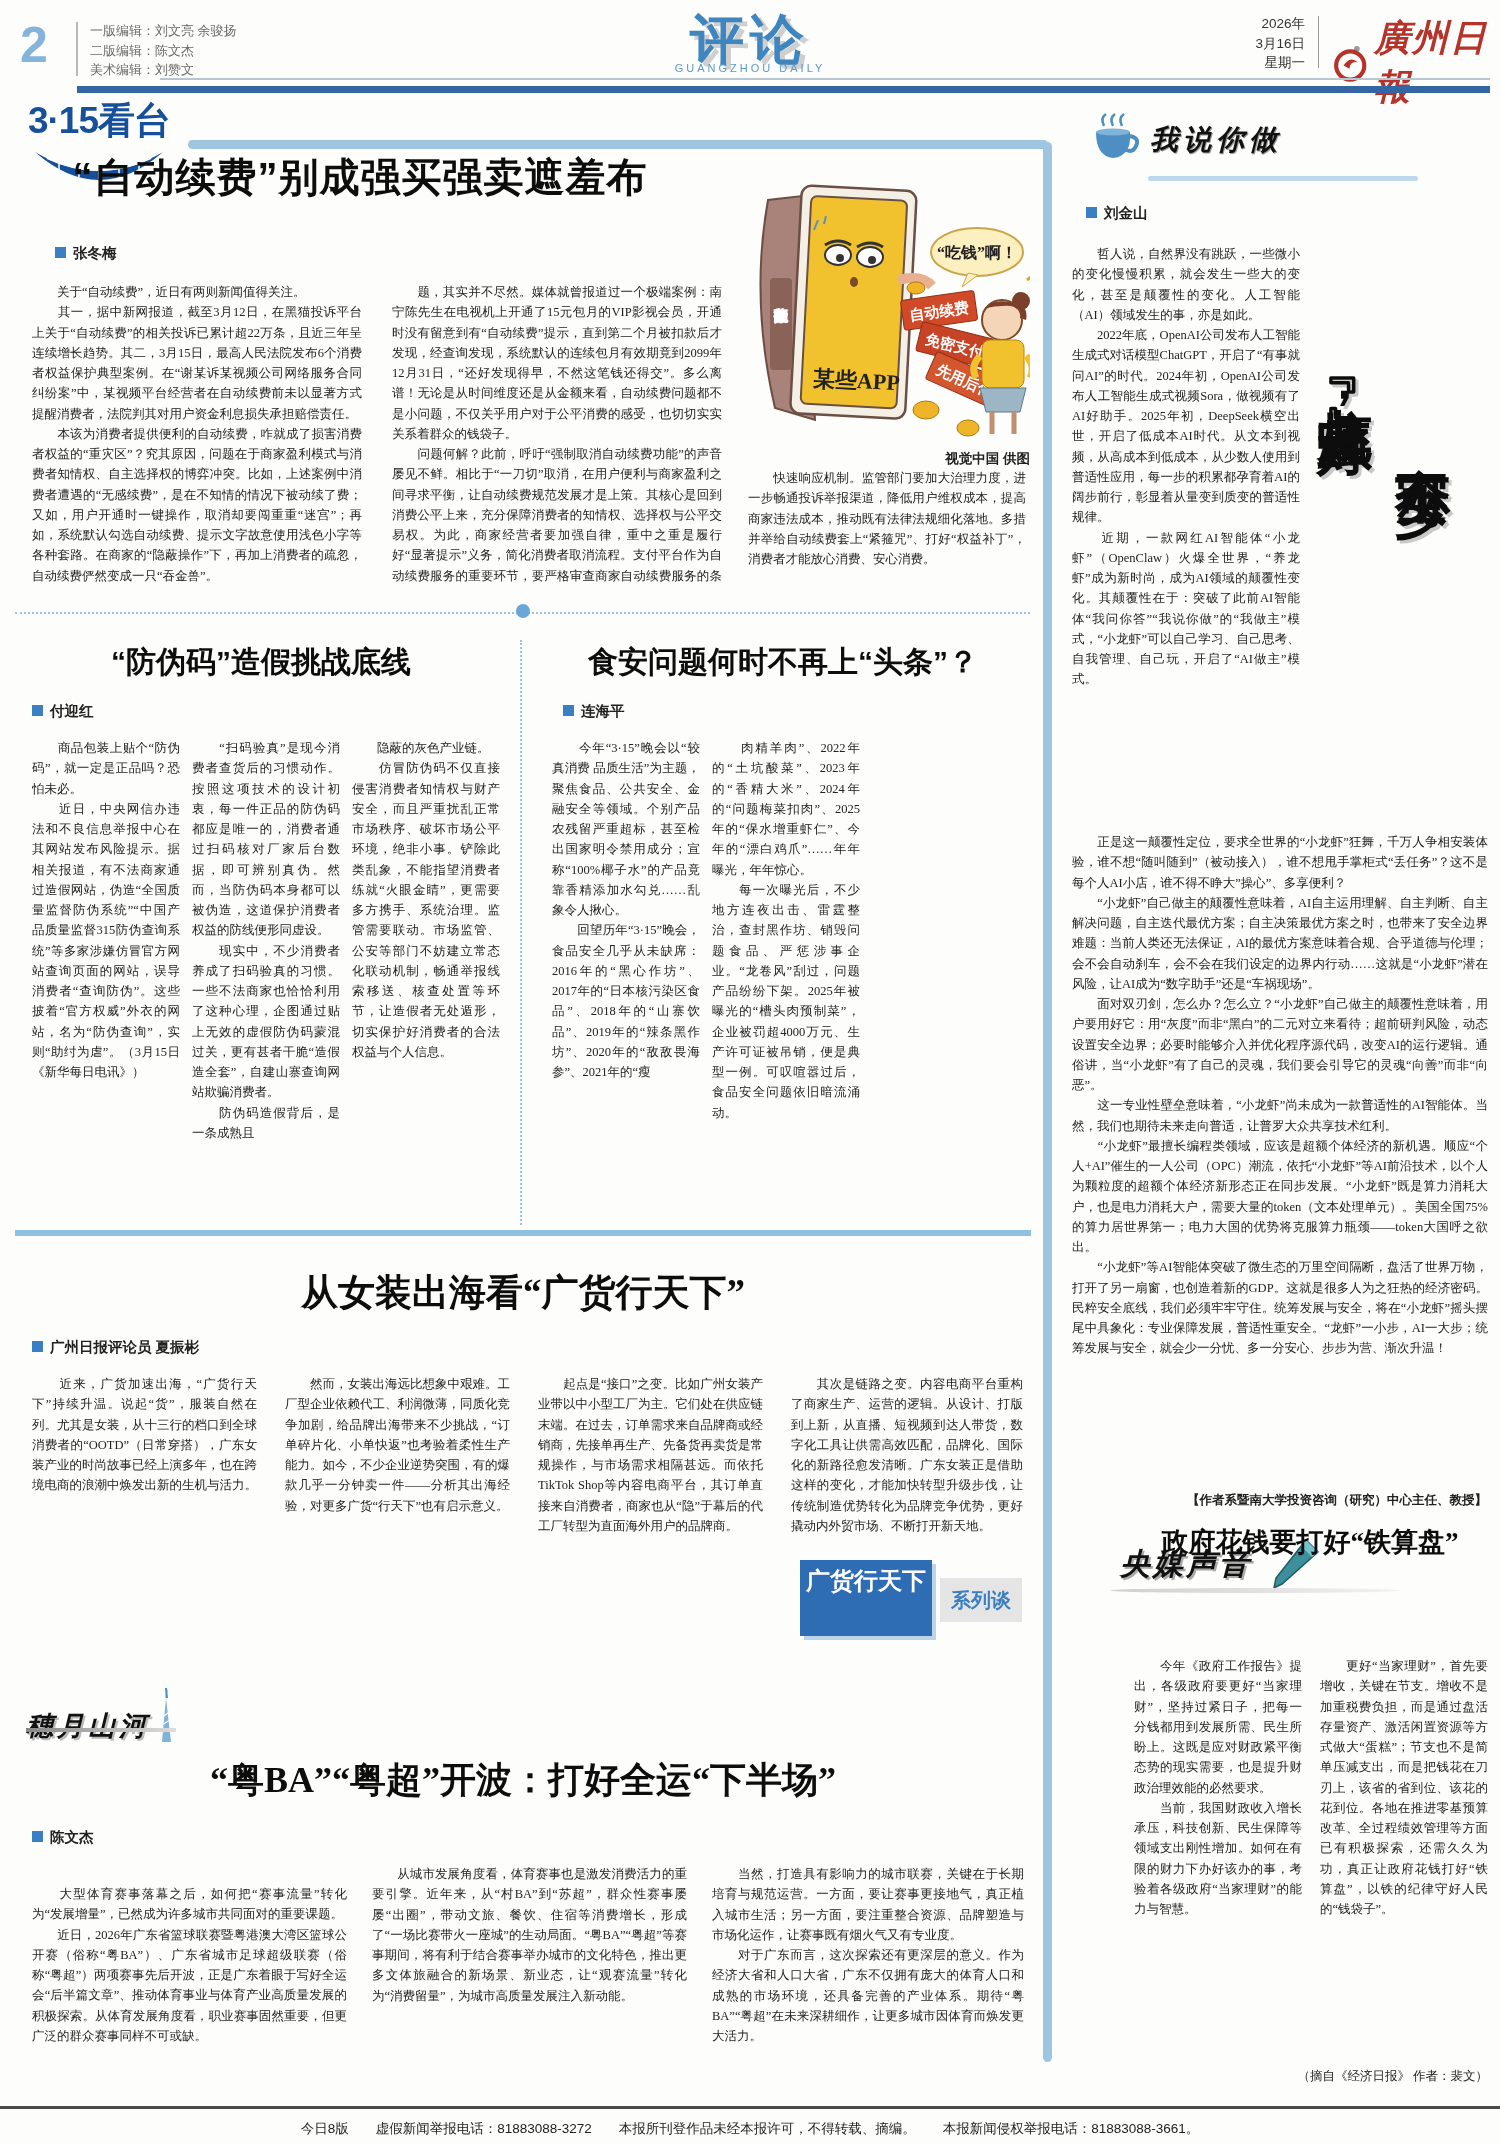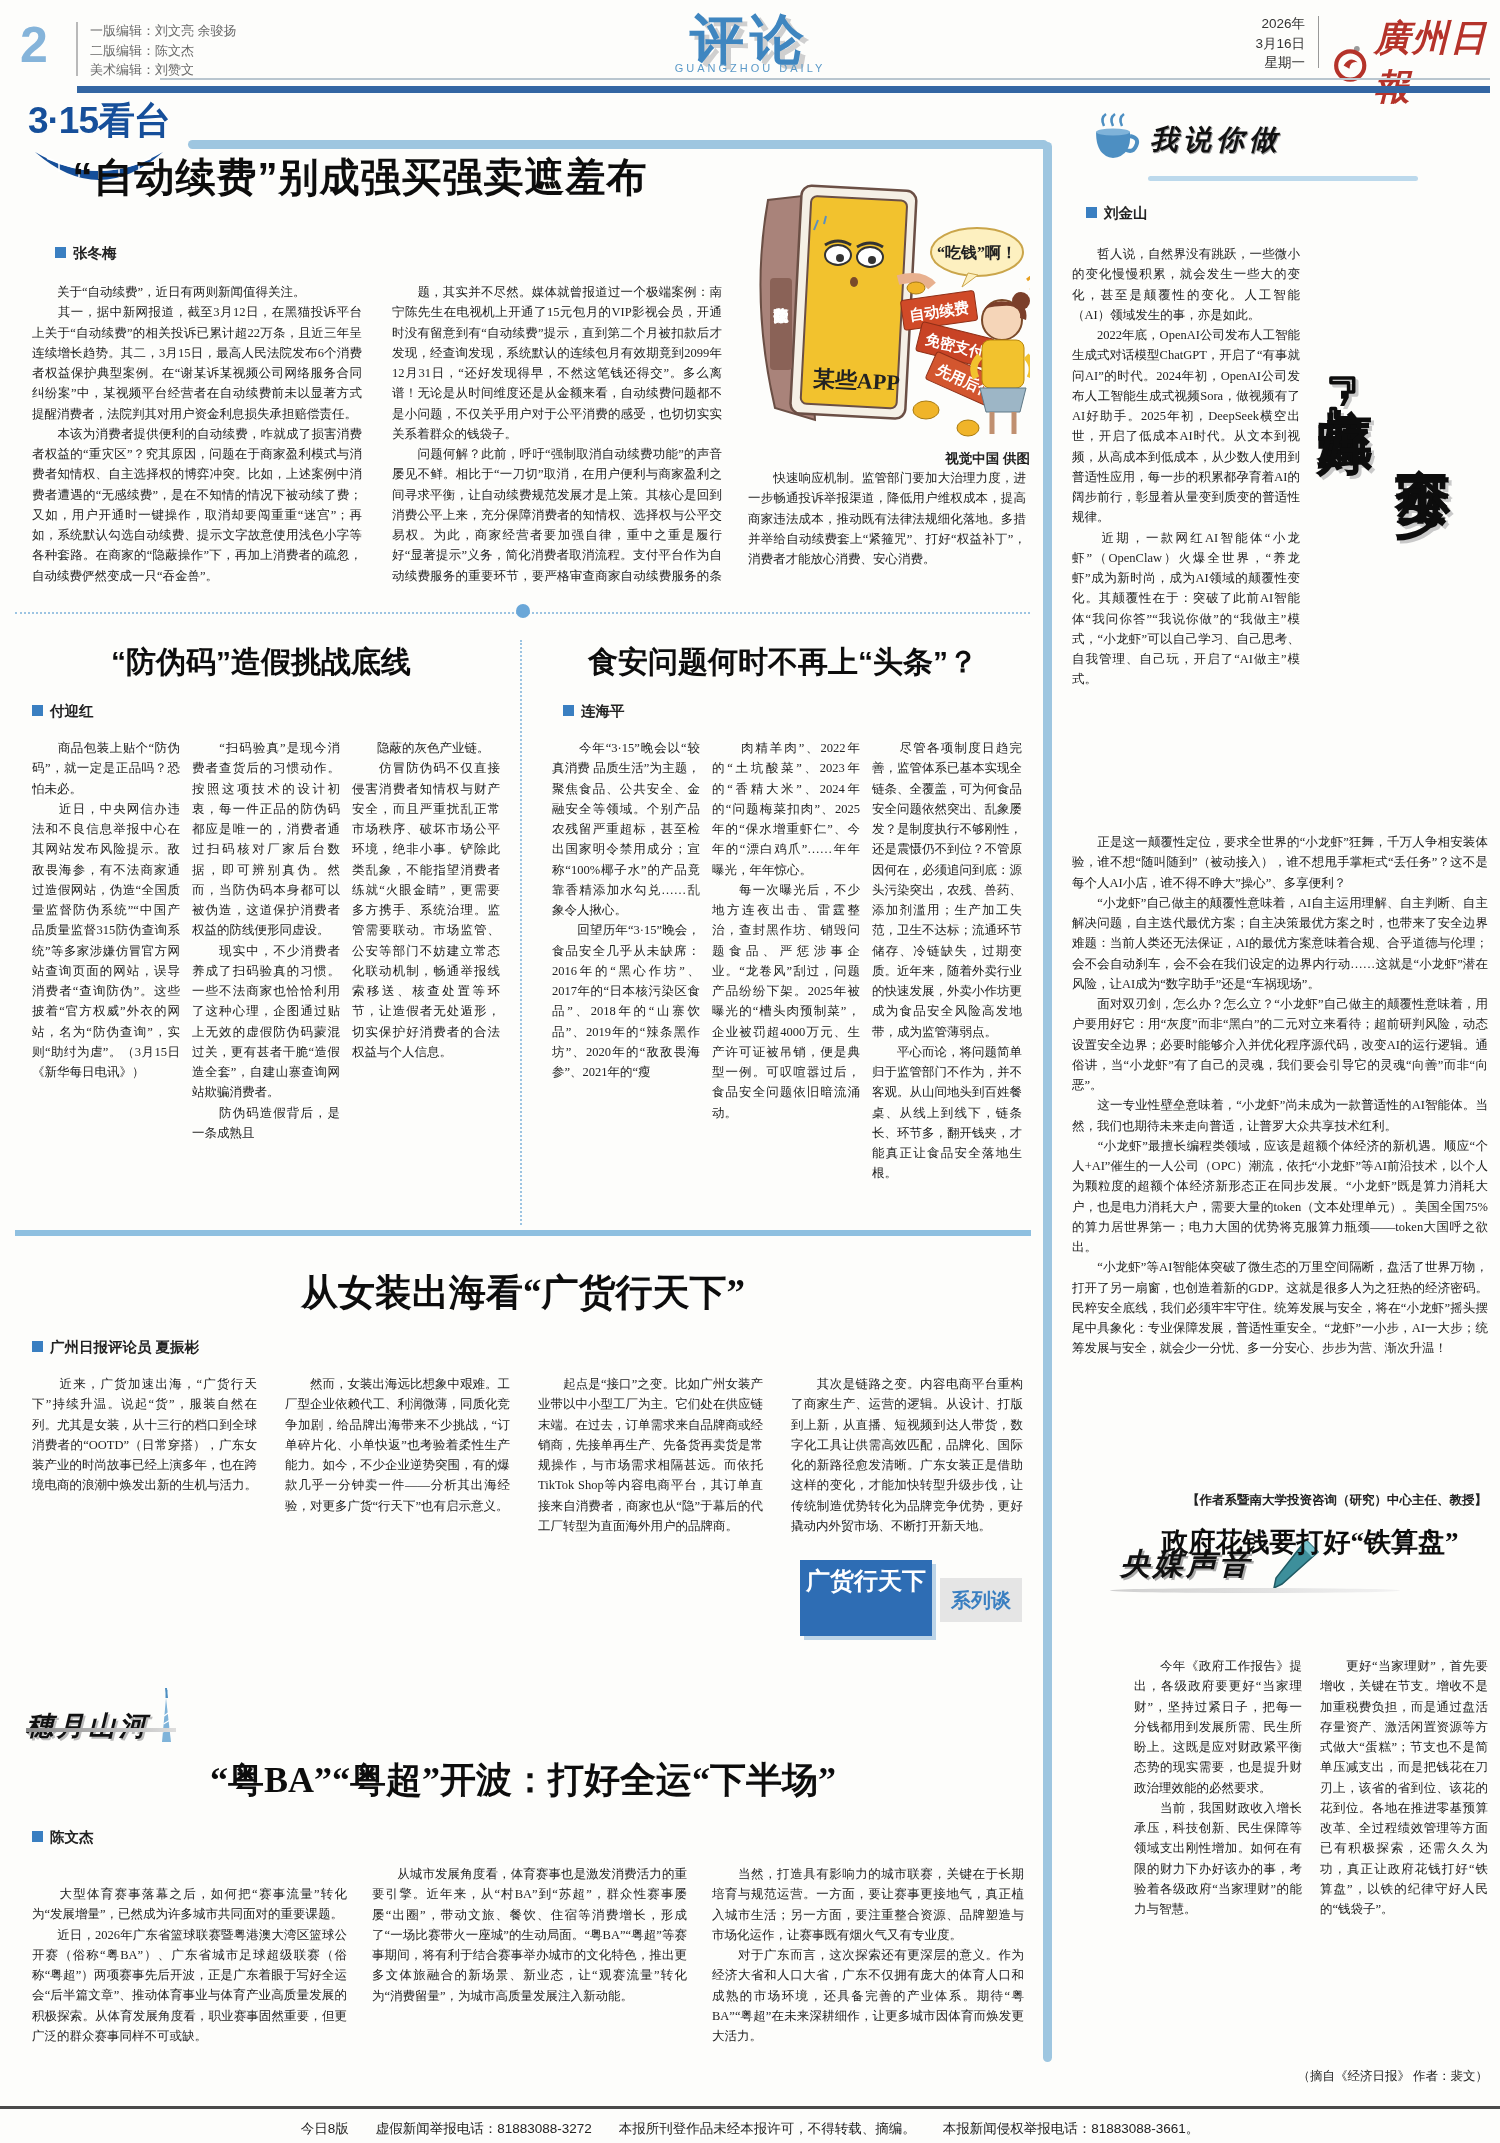--- a/index.html
+++ b/index.html
@@ -212,35 +212,33 @@
   </div>
   <div class="cartoon-cap">视觉中国 供图</div>
 
   <div class="dot-div-h"></div>
   <div class="dot-div-dot"></div>
   <div class="dot-div-v"></div>
 
   <div class="row2-hl h-sans" style="left:15px; width:492px;">“防伪码”造假挑战底线</div>
   <div class="byline" style="left:32px; top:702px;">付迎红</div>
   <div class="col" style="left:32px; top:738px; width:148px; height:488px;">　　商品包装上贴个“防伪码”，就一定是正品吗？恐怕未必。
-　　近日，中央网信办违法和不良信息举报中心在其网站发布风险提示。敌敌畏海参，有不法商家通过造假网站，伪造“全国质量监督防伪系统”“中国产品质量监督315防伪查询系统”等多家涉嫌仿冒官方网站查询页面的网站，误导消费者“查询防伪”。这些披着“官方权威”外衣的网站，名为“防伪查询”，实则“助纣为虐”。（3月15日《新华每日电讯》）</div>
+　　近日，中央网信办违法和不良信息举报中心在其网站发布风险提示。据相关报道，有不法商家通过造假网站，伪造“全国质量监督防伪系统”“中国产品质量监督315防伪查询系统”等多家涉嫌仿冒官方网站查询页面的网站，误导消费者“查询防伪”。这些披着“官方权威”外衣的网站，名为“防伪查询”，实则“助纣为虐”。（3月15日《新华每日电讯》）</div>
   <div class="col" style="left:192px; top:738px; width:148px; height:488px;">　　“扫码验真”是现今消费者查货后的习惯动作。按照这项技术的设计初衷，每一件正品的防伪码都应是唯一的，消费者通过扫码核对厂家后台数据，即可辨别真伪。然而，当防伪码本身都可以被伪造，这道保护消费者权益的防线便形同虚设。
 　　现实中，不少消费者养成了扫码验真的习惯。一些不法商家也恰恰利用了这种心理，企图通过贴上无效的虚假防伪码蒙混过关，更有甚者干脆“造假造全套”，自建山寨查询网站欺骗消费者。
 　　防伪码造假背后，是一条成熟且</div>
   <div class="col" style="left:352px; top:738px; width:148px; height:488px;">　　隐蔽的灰色产业链。
 　　仿冒防伪码不仅直接侵害消费者知情权与财产安全，而且严重扰乱正常市场秩序、破坏市场公平环境，绝非小事。铲除此类乱象，不能指望消费者练就“火眼金睛”，更需要多方携手、系统治理。监管需要联动。市场监管、公安等部门不妨建立常态化联动机制，畅通举报线索移送、核查处置等环节，让造假者无处遁形，切实保护好消费者的合法权益与个人信息。</div>
 
   <div class="row2-hl h-sans" style="left:535px; width:496px;">食安问题何时不再上“头条”？</div>
   <div class="byline" style="left:552px; top:702px;padding-left:11px;">连海平</div>
   <div class="col" style="left:552px; top:738px; width:148px; height:488px;">　　今年“3·15”晚会以“较真消费 品质生活”为主题，聚焦食品、公共安全、金融安全等领域。个别产品农残留严重超标，甚至检出国家明令禁用成分；宣称“100%椰子水”的产品竟靠香精添加水勾兑……乱象令人揪心。
 　　回望历年“3·15”晚会，食品安全几乎从未缺席：2016年的“黑心作坊”、2017年的“日本核污染区食品”、2018年的“山寨饮品”、2019年的“辣条黑作坊”、2020年的“敌敌畏海参”、2021年的“瘦</div>
   <div class="col" style="left:712px; top:738px; width:148px; height:488px;">　　肉精羊肉”、2022年的“土坑酸菜”、2023年的“香精大米”、2024年的“问题梅菜扣肉”、2025年的“保水增重虾仁”、今年的“漂白鸡爪”……年年曝光，年年惊心。
 　　每一次曝光后，不少地方连夜出击、雷霆整治，查封黑作坊、销毁问题食品、严惩涉事企业。“龙卷风”刮过，问题产品纷纷下架。2025年被曝光的“槽头肉预制菜”，企业被罚超4000万元、生产许可证被吊销，便是典型一例。可叹喧嚣过后，食品安全问题依旧暗流涌动。</div>
-  <div class="col" style="left:872px; top:738px; width:150px; height:488px;">　　尽管各项制度日趋完善，监管体系已基本实现全链条、全覆盖，可为何食品安全问题依然突出、乱象屡发？是制度执行不够刚性，还是震慑仍不到位？不管原因何在，必须追问到底：源头污染突出，农残、兽药、添加剂滥用；生产加工失范，卫生不达标；流通环节储存、冷链缺失，过期变质。近年来，随着外卖行业的快速发展，外卖小作坊更成为食品安全风险高发地带，成为监管薄弱点。
-　　平心而论，将问题简单归于监管部门不作为，并不客观。从山间地头到百姓餐桌、从线上到线下，链条长、环节多，翻开钱夹，才能真正让食品安全落地生根。</div>
 
   <div class="blue-div-1232"></div>
 
   <div class="gh-hl h-serif">从女装出海看“广货行天下”</div>
   <div class="byline" style="left:32px; top:1338px;">广州日报评论员 夏振彬</div>
   <div class="col" style="left:32px; top:1374px; width:225px; height:272px;">　　近来，广货加速出海，“广货行天下”持续升温。说起“货”，服装自然在列。尤其是女装，从十三行的档口到全球消费者的“OOTD”（日常穿搭），广东女装产业的时尚故事已经上演多年，也在跨境电商的浪潮中焕发出新的生机与活力。</div>
   <div class="col" style="left:285px; top:1374px; width:225px; height:272px;">　　然而，女装出海远比想象中艰难。工厂型企业依赖代工、利润微薄，同质化竞争加剧，给品牌出海带来不少挑战，“订单碎片化、小单快返”也考验着柔性生产能力。如今，不少企业逆势突围，有的爆款几乎一分钟卖一件——分析其出海经验，对更多广货“行天下”也有启示意义。</div>
   <div class="col" style="left:538px; top:1374px; width:225px; height:272px;">　　起点是“接口”之变。比如广州女装产业带以中小型工厂为主。它们处在供应链末端。在过去，订单需求来自品牌商或经销商，先接单再生产、先备货再卖货是常规操作，与市场需求相隔甚远。而依托TikTok Shop等内容电商平台，其订单直接来自消费者，商家也从“隐”于幕后的代工厂转型为直面海外用户的品牌商。</div>
   <div class="col" style="left:791px; top:1374px; width:232px; height:180px;">　　其次是链路之变。内容电商平台重构了商家生产、运营的逻辑。从设计、打版到上新，从直播、短视频到达人带货，数字化工具让供需高效匹配，品牌化、国际化的新路径愈发清晰。广东女装正是借助这样的变化，才能加快转型升级步伐，让传统制造优势转化为品牌竞争优势，更好撬动内外贸市场、不断打开新天地。</div>
   <div class="series-badge">

